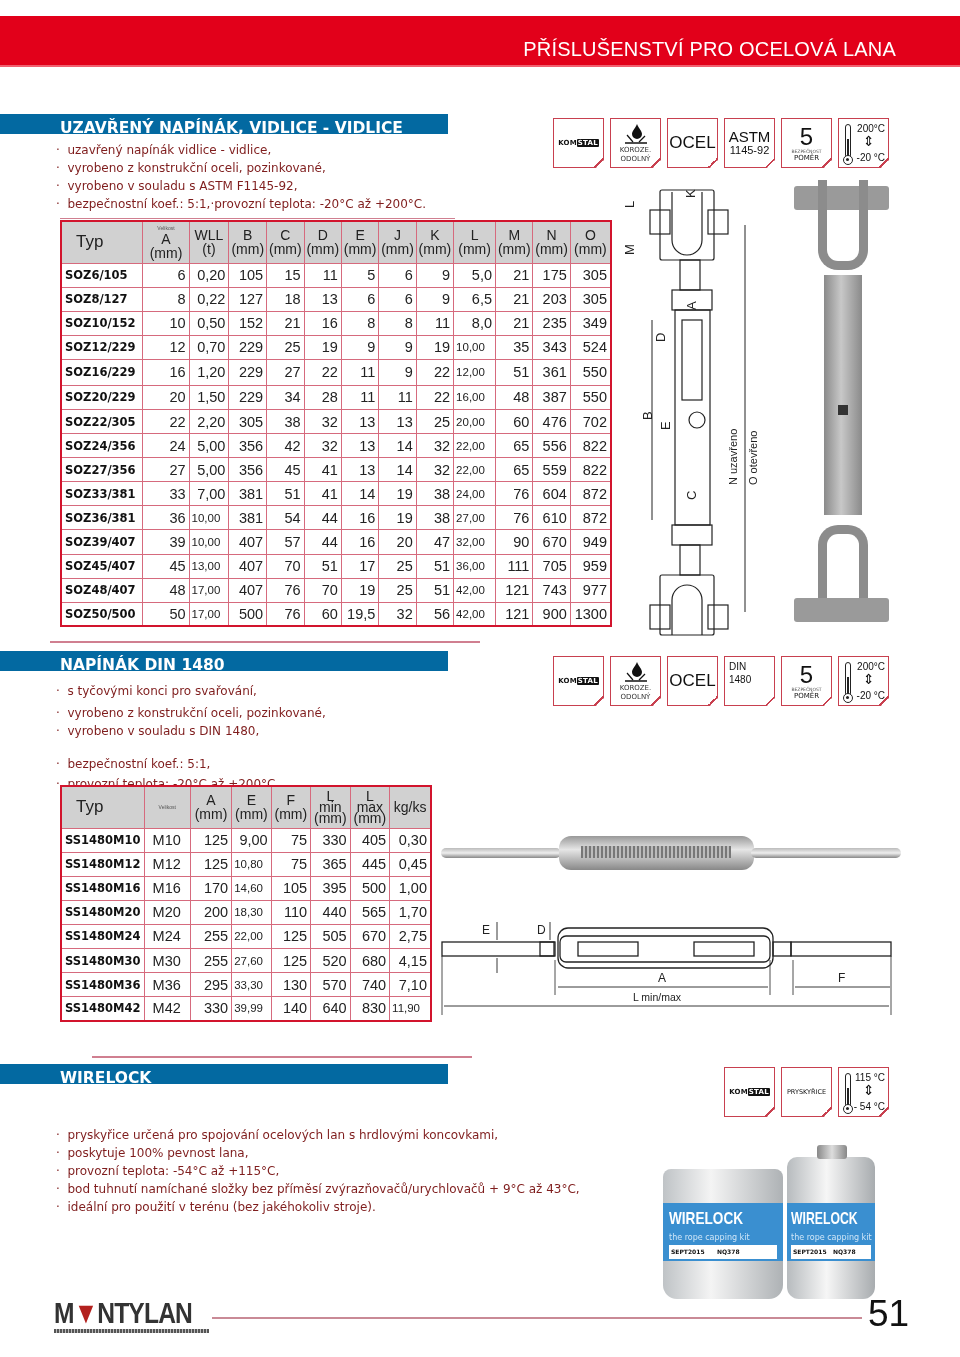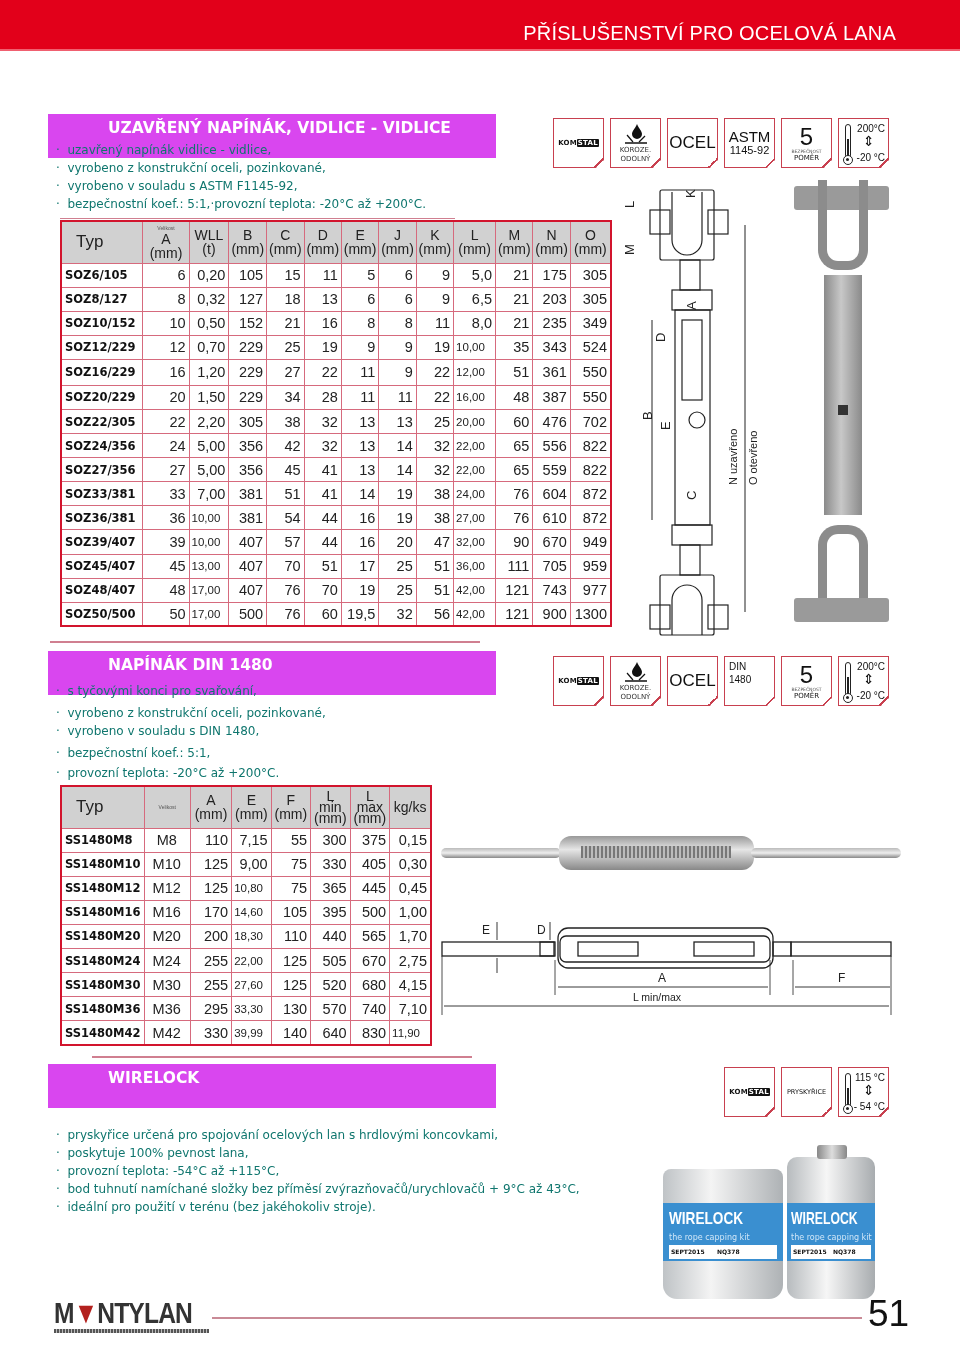--- a/index.html
+++ b/index.html
@@ -1,25 +1,25 @@
 <!DOCTYPE html>
 <html><head>
 <meta charset="utf-8">
 <style>
   * { box-sizing: border-box; margin: 0; padding: 0; }
   body { width: 960px; height: 1357px; background: #fff; position: relative; overflow: hidden;
          font-family: "DejaVu Sans", "Liberation Sans", sans-serif; color: #111; }
-  .topbar { position: absolute; left: 0; top: 0; width: 960px; height: 51px; background: #e2001a;
+  .topbar { position: absolute; left: 0; top: 16px; width: 960px; height: 51px; background: #e2001a;
             border-bottom: 2px solid #f06070; }
   .topbar .title { position: absolute; right: 64px; top: 22px; color: #fff; font-family: "Liberation Sans", sans-serif;
                    font-size: 20px; letter-spacing: 0.2px; }
-  .sec-head { position: absolute; left: 0; width: 448px; height: 44px; background: #d946ef; margin-left: 48px; }
+  .sec-head { position: absolute; left: 0; width: 448px; height: 20px; background: #0369a1; }
   .sec-head span { position: absolute; left: 60px; top: 5px; color: #fff; font-weight: bold; font-size: 15.5px;
                    font-family: "DejaVu Sans", sans-serif; }
-  .bullets { position: absolute; left: 56px; font-size: 12px; line-height: 18px; color: #0f766e; }
+  .bullets { position: absolute; left: 56px; font-size: 12px; line-height: 18px; color: #7f1d1d; }
   .bullets div::before { content: "\00B7\00A0\00A0"; }
   .divider { position: absolute; height: 1px; background: #d07f90; }
   .badges { position: absolute; display: flex; gap: 6px; }
   .badge { width: 51px; height: 50px; border: 1.5px solid #c8404f; position: relative; background: #fff;
            clip-path: polygon(0 0, 100% 0, 100% 84%, 84% 100%, 0 100%); display: flex; flex-direction: column;
            align-items: center; justify-content: center; text-align: center; }
   .badge::after { content: ""; position: absolute; right: -1px; bottom: -1px; width: 10px; height: 10px;
            background: linear-gradient(135deg, transparent 45%, #c8404f 45%, #c8404f 58%, transparent 58%); }
   .komstal { display: flex; font-size: 7px; font-weight: bold; letter-spacing: 0.2px; }
   .komstal .k1 { color: #111; }
@@ -163,21 +163,21 @@
         <td>6</td>
         <td>9</td>
         <td>5,0</td>
         <td>21</td>
         <td>175</td>
         <td>305</td>
       </tr>
       <tr style="height: 24.1px;">
         <td class="name">SOZ8/127</td>
         <td>8</td>
-        <td>0,32</td>
+        <td>0,22</td>
         <td>127</td>
         <td>18</td>
         <td>13</td>
         <td>6</td>
         <td>6</td>
         <td>9</td>
         <td>6,5</td>
         <td>21</td>
         <td>203</td>
         <td>305</td>
@@ -424,21 +424,21 @@
 </div>
 
 <div class="divider" style="left:50px; top:641px; width:430px; height:1.5px;"></div>
 
 <div class="sec-head" style="top:651px;">
   <span>NAPÍNÁK DIN 1480</span>
 </div>
 <div class="bullets" style="top:682px;">
   <div style="margin-bottom:4px;">s tyčovými konci pro svařování,</div>
   <div>vyrobeno z konstrukční oceli, pozinkované,</div>
-  <div style="margin-bottom:4px;">vyrobeno v souladu s DIN 1480,</div>
+  <div style="margin-bottom:15px;">vyrobeno v souladu s DIN 1480,</div>
   <div style="margin-bottom:2px;">bezpečnostní koef.: 5:1,</div>
   <div>provozní teplota: -20°C až +200°C.</div>
 </div>
 
 <div class="badges" style="left:553px; top:656px;">
   <div class="badge">
     <div class="komstal">
       <span class="k1">KOM</span>
         <span class="k2">STAL</span>
     </div>
@@ -496,30 +496,20 @@
         </th>
       <th><span>A</span><br><span>(mm)</span></th>
       <th><span>E</span><br><span>(mm)</span></th>
       <th><span>F</span><br><span>(mm)</span></th>
       <th style="line-height:11px;"><span>L</span><br><span>min</span><br><span>(mm)</span></th>
       <th style="line-height:11px;"><span>L</span><br><span>max</span><br><span>(mm)</span></th>
       <th>kg/ks</th>
     </tr>
   </thead>
   <tbody id="t2body">
-      <tr style="height: 24.1px;">
-        <td class="name">SS1480M8</td>
-        <td class="c">M8</td>
-        <td>110</td>
-        <td>7,15</td>
-        <td>55</td>
-        <td>300</td>
-        <td>375</td>
-        <td>0,15</td>
-      </tr>
       <tr style="height: 24.1px;">
         <td class="name">SS1480M10</td>
         <td class="c">M10</td>
         <td>125</td>
         <td>9,00</td>
         <td>75</td>
         <td>330</td>
         <td>405</td>
         <td>0,30</td>
       </tr>

